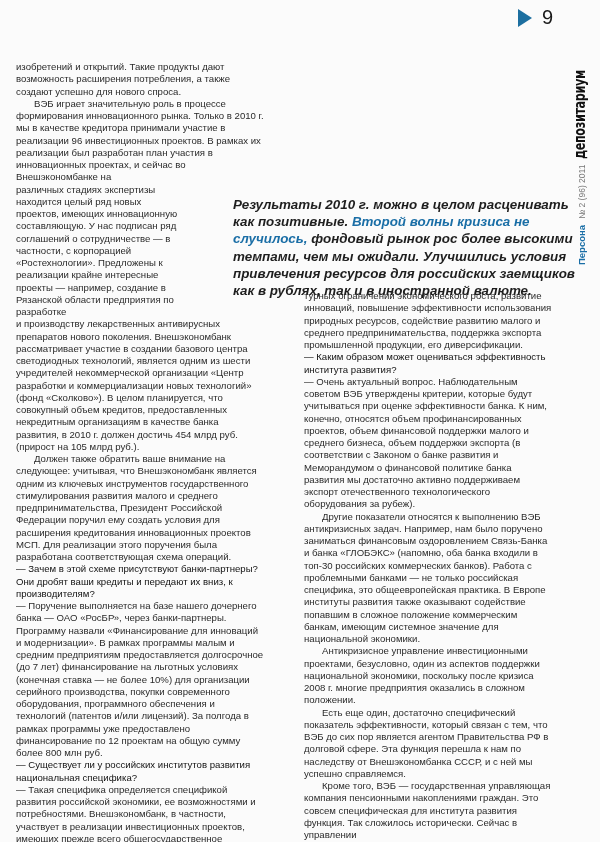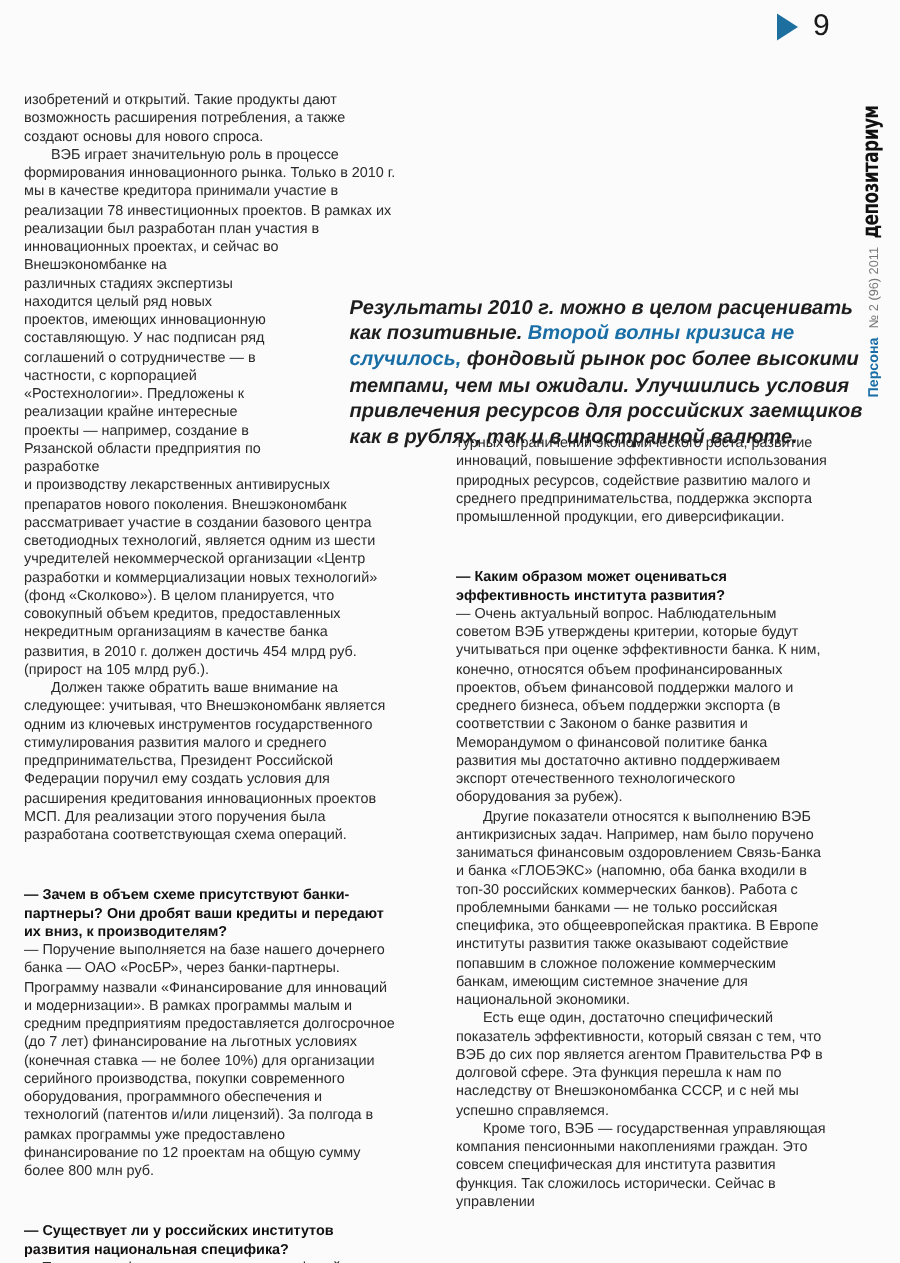--- a/index.html
+++ b/index.html
@@ -5,21 +5,21 @@
   html, body { margin:0; padding:0; background:#fbfbfb; }
   body { width:600px; height:842px; position:relative; overflow:hidden;
          font-family:"Liberation Sans", sans-serif; color:#2a2a2a; }
   .page-num { position:absolute; top:6px; left:518px; display:flex; align-items:center; }
   .page-num .tri { width:0; height:0; border-top:9px solid transparent; border-bottom:9px solid transparent;
                    border-left:14px solid #1d6fa0; margin-right:10px; }
   .page-num .num { font-size:20px; color:#1a1a1a; }
   .col { position:absolute; font-size:9.6px; line-height:12.25px; }
   .col p { margin:0; }
   .col p.ind { text-indent:18px; }
-  .col .q { font-weight:bold; color:#111; margin-top:28px; }
+  .col .q { font-weight:normal; color:#111; margin-top:0; }
   .c1 { left:16px; width:248px; top:61px; }
   .c1 .narrow { width:168px; }
   .c2 { left:304px; width:248px; top:61px; }
   .c2b { left:304px; width:248px; top:290px; }
   .pull { position:absolute; left:199px; top:196px; width:358px; font-size:13.4px; line-height:17.2px;
           font-style:italic; font-weight:bold; color:#1e1e1e;margin-left:34px; }
   .pull .hl { color:#1a6ea6; }
   .side { position:absolute; left:571px; top:60px; width:24px; height:210px; }
   .side .rot { position:absolute; left:0; top:205px; transform-origin:0 0; transform:rotate(-90deg);
                white-space:nowrap; display:flex; align-items:baseline; gap:6px; }
@@ -38,38 +38,39 @@
 
 <div class="side">
   <div class="rot">
     <span class="sec">Персона</span>
     <span class="iss">№ 2 (96) 2011</span>
     <span class="mag">депозитариум</span>
   </div>
 </div>
 
 <div class="col c1">
-  <p>изобретений и открытий. Такие продукты дают возможность расширения потребления, а также создают основы для нового спроса.</p>
-  <p class="ind">ВЭБ играет значительную роль в процессе формирования инновационного рынка. Только в 2010 г. мы в качестве кредитора принимали участие в реализации 78 инвестиционных проектов. В рамках их реализации был разработан план участия в инновационных проектах, и сейчас во Внешэкономбанке на</p>
+  <p>изобретений и открытий. Такие продукты дают возможность расширения потребления, а также создают успешно для нового спроса.</p>
+  <p class="ind">ВЭБ играет значительную роль в процессе формирования инновационного рынка. Только в 2010 г. мы в качестве кредитора принимали участие в реализации 96 инвестиционных проектов. В рамках их реализации был разработан план участия в инновационных проектах, и сейчас во Внешэкономбанке на</p>
   <p class="narrow">различных стадиях экспертизы находится целый ряд новых проектов, имеющих инновационную составляющую. У нас подписан ряд соглашений о сотрудничестве — в частности, с корпорацией «Ростехнологии». Предложены к реализации крайне интересные проекты — например, создание в Рязанской области предприятия по разработке</p>
   <p>и производству лекарственных антивирусных препаратов нового поколения. Внешэкономбанк рассматривает участие в создании базового центра светодиодных технологий, является одним из шести учредителей некоммерческой организации «Центр разработки и коммерциализации новых технологий» (фонд «Сколково»). В целом планируется, что совокупный объем кредитов, предоставленных некредитным организациям в качестве банка развития, в 2010 г. должен достичь 454 млрд руб. (прирост на 105 млрд руб.).</p>
   <p class="ind">Должен также обратить ваше внимание на следующее: учитывая, что Внешэкономбанк является одним из ключевых инструментов государственного стимулирования развития малого и среднего предпринимательства, Президент Российской Федерации поручил ему создать условия для расширения кредитования инновационных проектов МСП. Для реализации этого поручения была разработана соответствующая схема операций.</p>
-  <p class="q">— Зачем в объем схеме присутствуют банки-партнеры? Они дробят ваши кредиты и передают их вниз, к производителям?</p>
+  <p class="q">— Зачем в этой схеме присутствуют банки-партнеры? Они дробят ваши кредиты и передают их вниз, к производителям?</p>
   <p>— Поручение выполняется на базе нашего дочернего банка — ОАО «РосБР», через банки-партнеры. Программу назвали «Финансирование для инноваций и модернизации». В рамках программы малым и средним предприятиям предоставляется долгосрочное (до 7 лет) финансирование на льготных условиях (конечная ставка — не более 10%) для организации серийного производства, покупки современного оборудования, программного обеспечения и технологий (патентов и/или лицензий). За полгода в рамках программы уже предоставлено финансирование по 12 проектам на общую сумму более 800 млн руб.</p>
   <p class="q">— Существует ли у российских институтов развития национальная специфика?</p>
   <p>— Такая специфика определяется спецификой развития российской экономики, ее возможностями и потребностями. Внешэкономбанк, в частности, участвует в реализации инвестиционных проектов, имеющих прежде всего общегосударственное значение, проектов, зачастую реализуемых в рамках федеральных целевых программ.</p>
 </div>
 
 <div class="col c2">
 </div>
 
 <div class="pull">
   <span>Результаты 2010 г. можно в целом расценивать как позитивные. </span><span class="hl">Второй волны кризиса не случилось,</span><span> фондовый рынок рос более высокими темпами, чем мы ожидали. Улучшились условия привлечения ресурсов для российских заемщиков как в рублях, так и в иностранной валюте.</span>
 </div>
 
 <div class="col c2b">
   <p>турных ограничений экономического роста, развитие инноваций, повышение эффективности использования природных ресурсов, содействие развитию малого и среднего предпринимательства, поддержка экспорта промышленной продукции, его диверсификации.</p>
   <p class="q">— Каким образом может оцениваться эффективность института развития?</p>
   <p>— Очень актуальный вопрос. Наблюдательным советом ВЭБ утверждены критерии, которые будут учитываться при оценке эффективности банка. К ним, конечно, относятся объем профинансированных проектов, объем финансовой поддержки малого и среднего бизнеса, объем поддержки экспорта (в соответствии с Законом о банке развития и Меморандумом о финансовой политике банка развития мы достаточно активно поддерживаем экспорт отечественного технологического оборудования за рубеж).</p>
   <p class="ind">Другие показатели относятся к выполнению ВЭБ антикризисных задач. Например, нам было поручено заниматься финансовым оздоровлением Связь-Банка и банка «ГЛОБЭКС» (напомню, оба банка входили в топ-30 российских коммерческих банков). Работа с проблемными банками — не только российская специфика, это общеевропейская практика. В Европе институты развития также оказывают содействие попавшим в сложное положение коммерческим банкам, имеющим системное значение для национальной экономики.</p>
+  <p class="ind">Антикризисное управление инвестиционными проектами, безусловно, один из аспектов поддержки национальной экономики, поскольку после кризиса 2008 г. многие предприятия оказались в сложном положении.</p>
   <p class="ind">Есть еще один, достаточно специфический показатель эффективности, который связан с тем, что ВЭБ до сих пор является агентом Правительства РФ в долговой сфере. Эта функция перешла к нам по наследству от Внешэкономбанка СССР, и с ней мы успешно справляемся.</p>
   <p class="ind">Кроме того, ВЭБ — государственная управляющая компания пенсионными накоплениями граждан. Это совсем специфическая для института развития функция. Так сложилось исторически. Сейчас в управлении</p>
 </div>
 
 </body></html>

